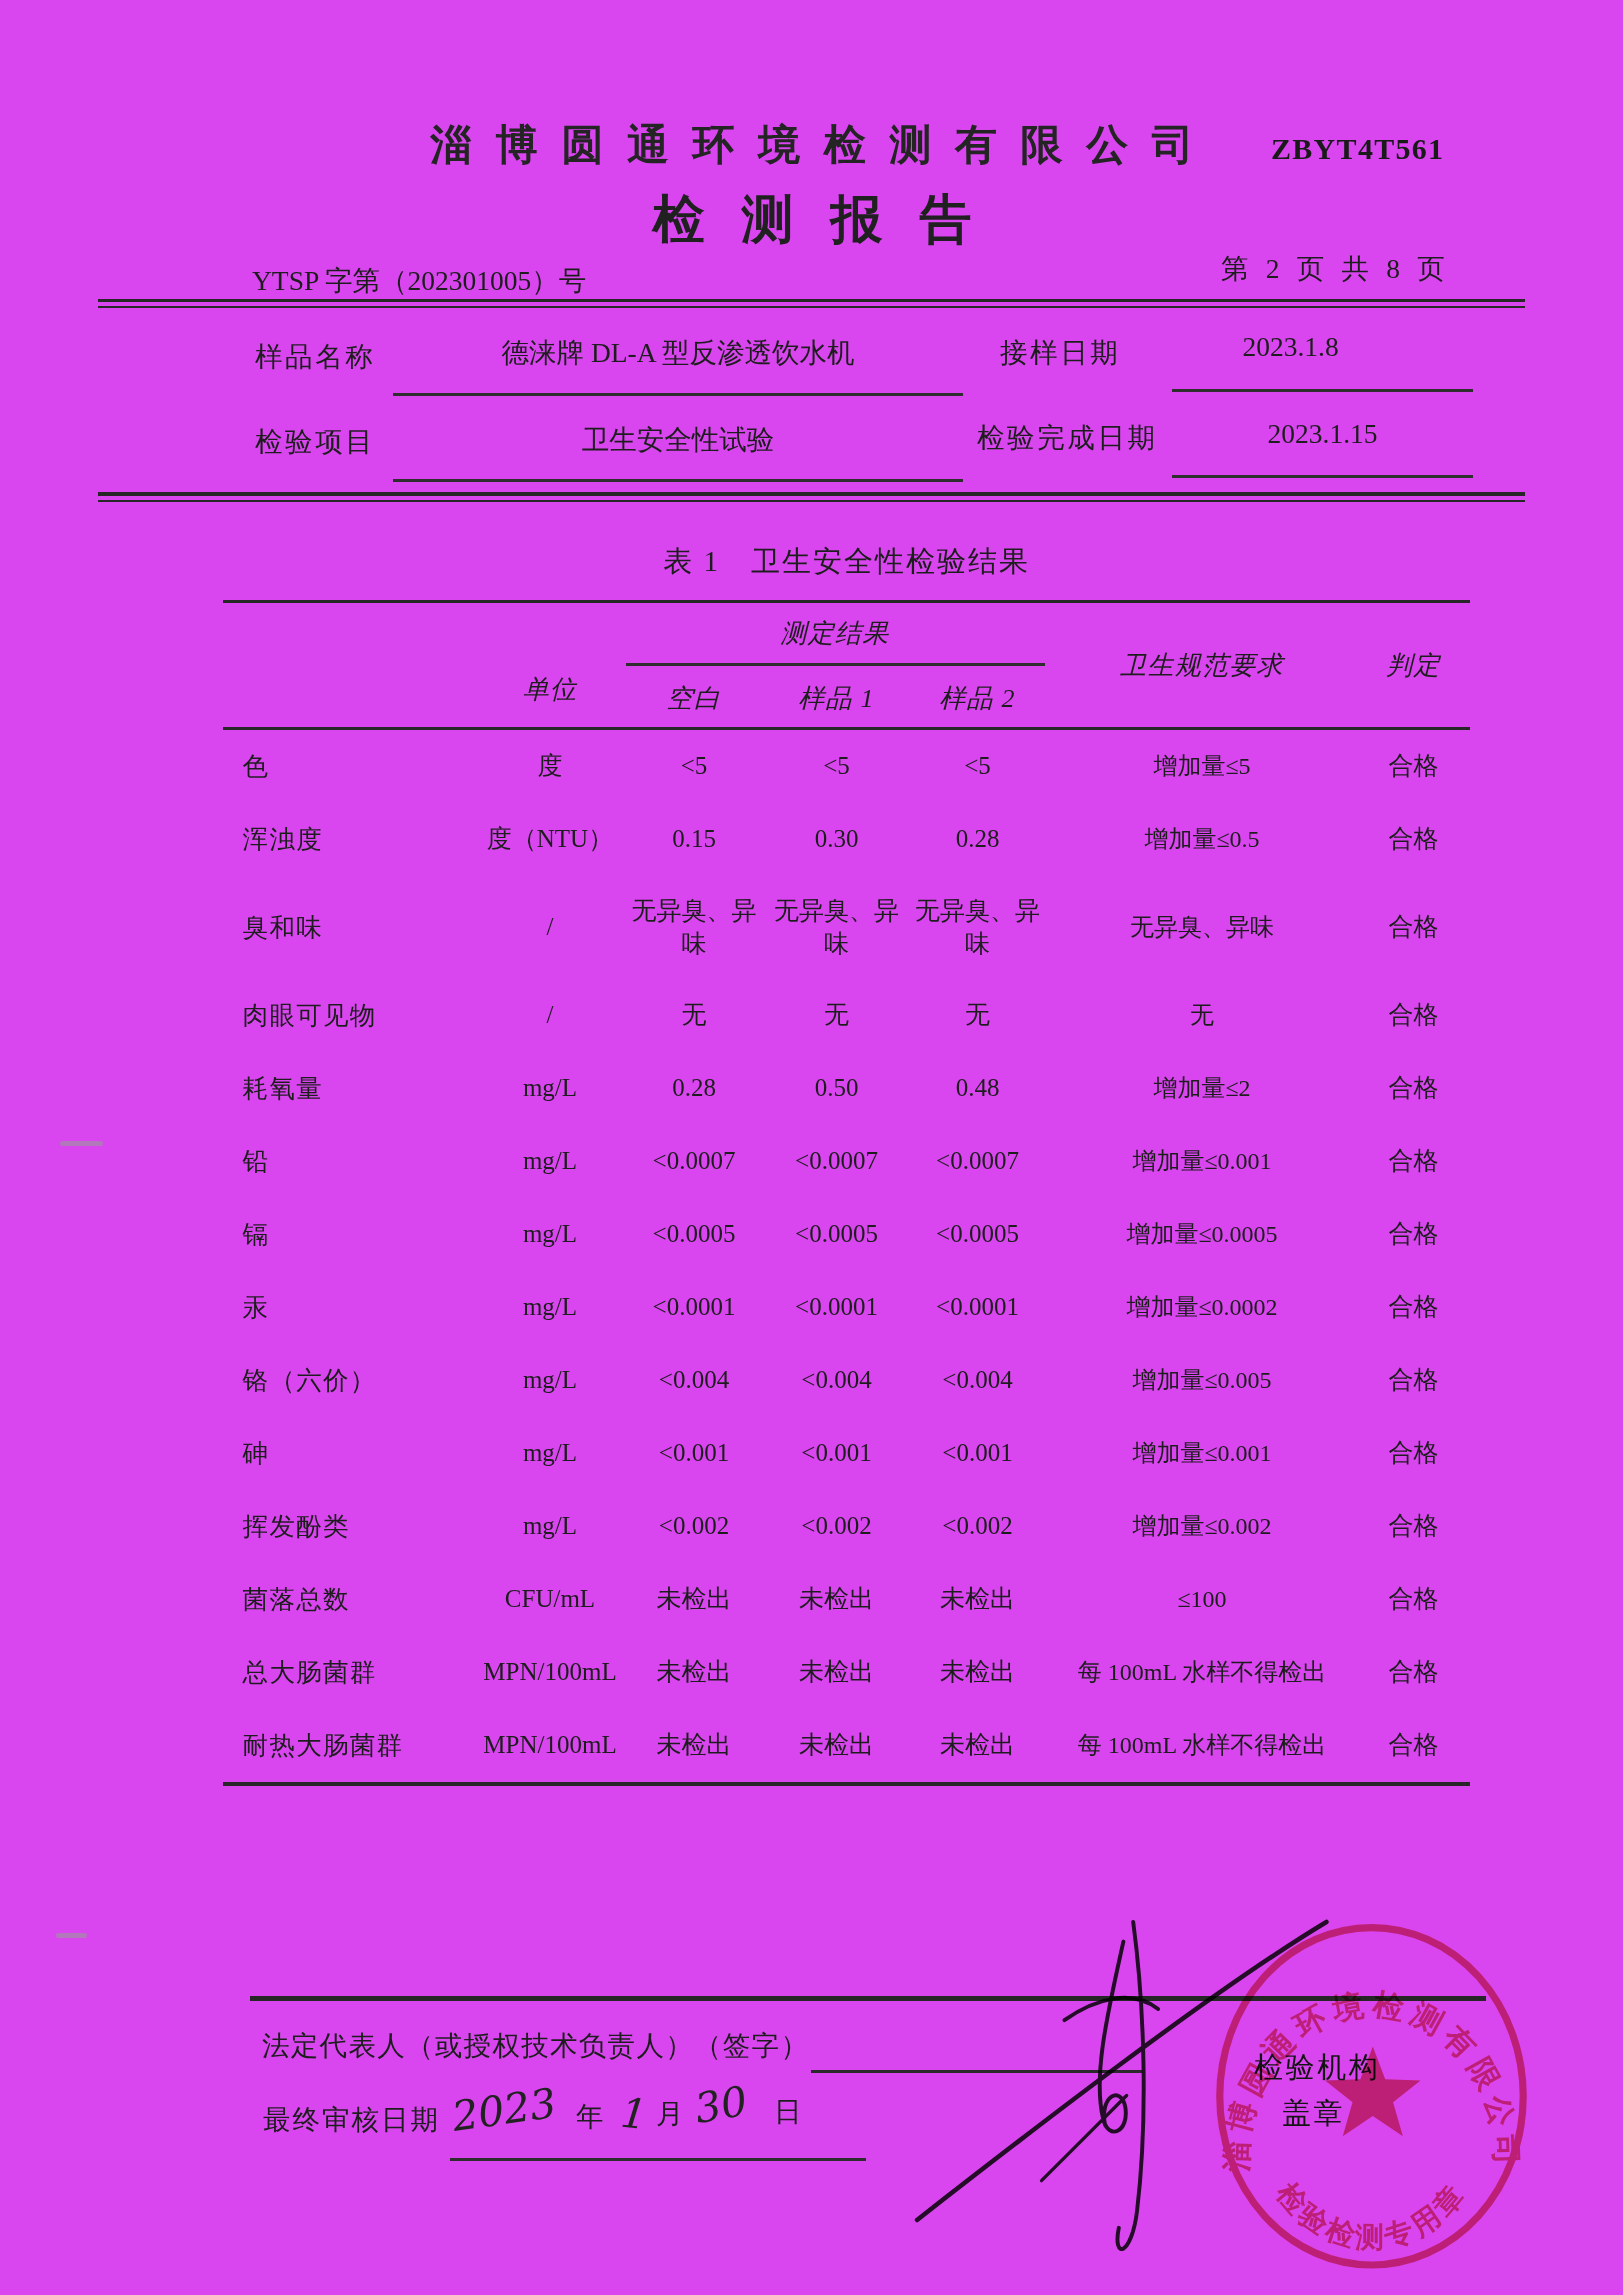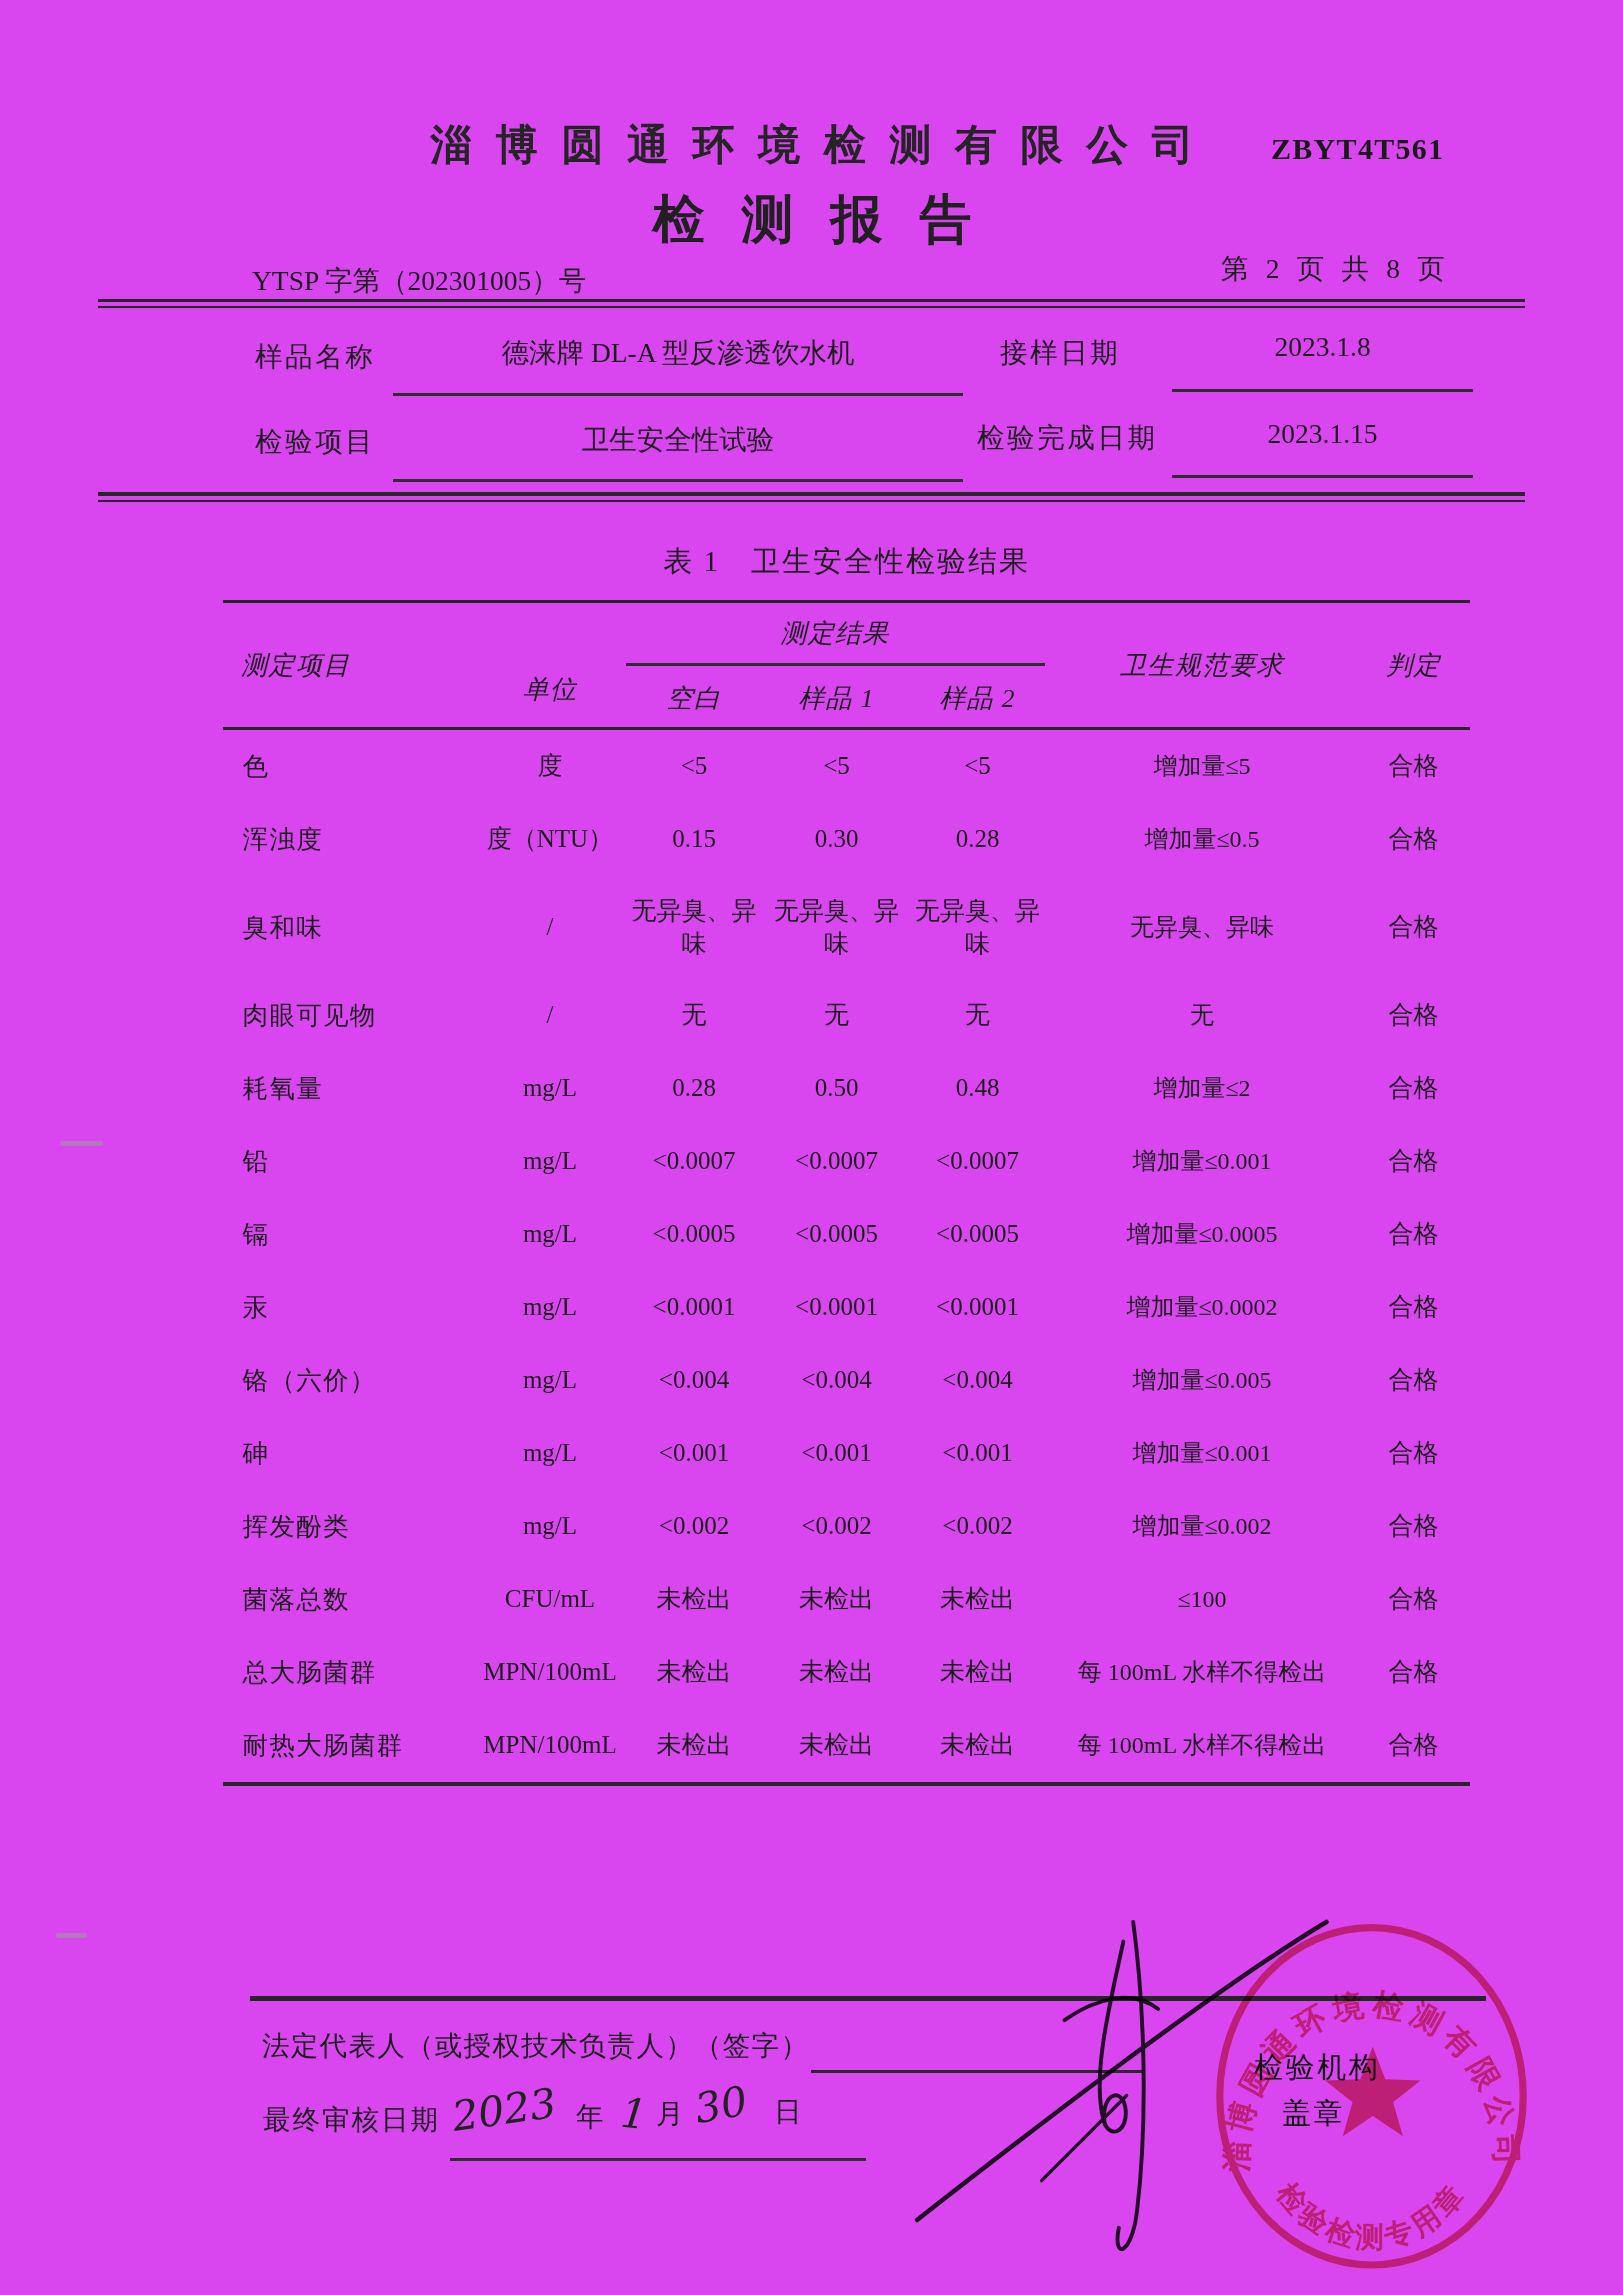--- a/index.html
+++ b/index.html
@@ -87,38 +87,37 @@
   <div class="abs report-no">YTSP 字第（202301005）号</div>
   <div class="abs page-indicator">第 2 页 共 8 页</div>
 
   <div class="abs hr" style="top:299px;left:98px;width:1427px;height:3.3px;"></div>
   <div class="abs hr" style="top:306px;left:98px;width:1427px;height:2px;"></div>
 
   <div class="abs form-label" style="top:339px;left:255px;">样品名称</div>
   <div class="abs form-value" style="top:335px;left:393px;width:570px;">德涞牌 DL-A 型反渗透饮水机</div>
   <div class="abs uline" style="top:393px;left:393px;width:570px;"></div>
   <div class="abs form-label" style="top:335px;left:1000px;">接样日期</div>
-  <div class="abs form-value" style="top:331px;left:1172px;width:301px;">2023.1.8</div>
+  <div class="abs form-value" style="top:331px;left:1140px;width:301px;">2023.1.8</div>
   <div class="abs uline" style="top:389px;left:1172px;width:301px;"></div>
 
   <div class="abs form-label" style="top:424px;left:255px;text-align:center;">检验项目</div>
   <div class="abs form-value" style="top:422px;left:393px;width:570px;">卫生安全性试验</div>
   <div class="abs uline" style="top:479px;left:393px;width:570px;"></div>
   <div class="abs form-label" style="top:420px;left:977px;">检验完成日期</div>
   <div class="abs form-value" style="top:418px;left:1172px;width:301px;">2023.1.15</div>
   <div class="abs uline" style="top:475px;left:1172px;width:301px;"></div>
 
   <div class="abs hr" style="top:492px;left:98px;width:1427px;height:3.9px;"></div>
   <div class="abs hr" style="top:500px;left:98px;width:1427px;height:2px;"></div>
 
   <div class="abs tbl-title">表 1　卫生安全性检验结果</div>
 
   <div class="abs tbl">
     <div class="tbl-head">
-      <div class="th th-item">测定项目</div>
       <div class="th th-unit">单位</div>
       <div class="th th-group">测定结果</div>
       <div class="group-line"></div>
       <div class="th th-sub th-blank">空白</div>
       <div class="th th-sub th-s1">样品 1</div>
       <div class="th th-sub th-s2">样品 2</div>
       <div class="th th-req">卫生规范要求</div>
       <div class="th th-judge">判定</div>
     </div>
     <div class="tbl-rows">

